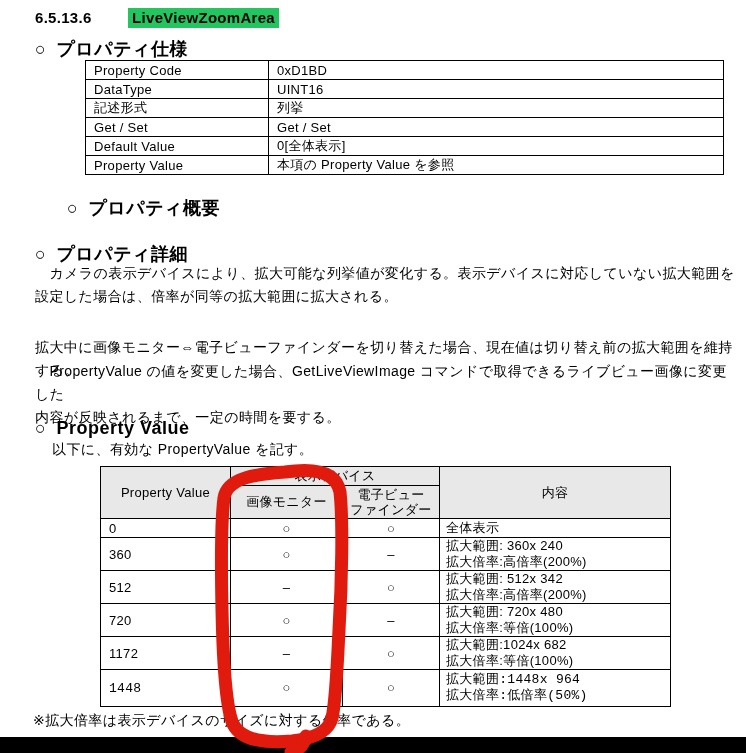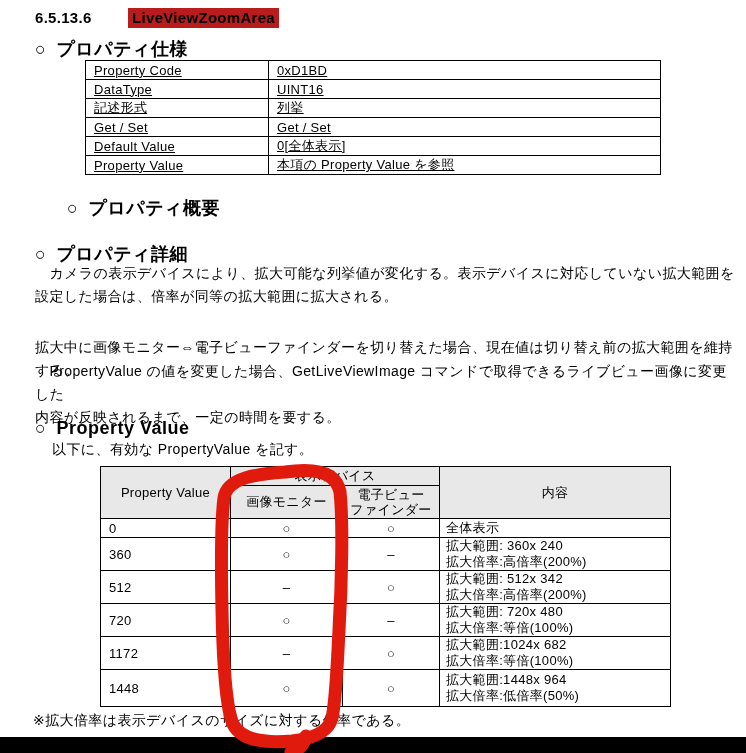--- a/index.html
+++ b/index.html
@@ -8,43 +8,43 @@
     position:relative; width:746px; height:753px; overflow:hidden;
     background:#ffffff; color:#000000;
     font-family:"Liberation Sans","DejaVu Sans",sans-serif;
   }
   .abs { position:absolute; }
 
   
   .doc-heading { left:35px; top:8px; font-size:15px; font-weight:bold; letter-spacing:0.3px; }
   .doc-heading .num { display:inline-block; }
   .doc-heading .hl {
-    display:inline-block; margin-left:32px; background:#b91c1c; padding:1px 4px 2px 4px;
+    display:inline-block; margin-left:32px; background:#22c55e; padding:1px 4px 2px 4px;
   }
 
   
   .sec-h { font-size:18px; font-weight:bold; letter-spacing:0.5px; }
   .sec-h .bullet { display:inline-block; margin-right:10px; font-weight:bold; }
 
   
   .body-txt { font-size:14px; line-height:23px; letter-spacing:0.4px; white-space:pre-line; }
 
   
   table { border-collapse:collapse; table-layout:fixed; }
   td { border:1px solid #000; font-size:13px; vertical-align:middle; overflow:hidden; }
-  .spec-table { left:85px; top:60px; width:576px;text-decoration:underline; }
+  .spec-table { left:85px; top:60px; width:639px; }
   .spec-table td { height:19px; padding:0 0 0 8px; letter-spacing:0.3px; }
   .spec-table .lbl { width:183px; }
 
   
   .val-table { left:100px; top:466px; width:570px; }
   .val-table td { letter-spacing:0.3px; }
   .val-table .hdr { background:#e8e8e8; text-align:center; padding:0 2px; }
   .val-table .evf-h { white-space:pre-line; line-height:15px; }
-  .h19 { height:19px; } .h33 { height:33px; } .h37 { height:37px; }
+  .h19 { height:19px; } .h33 { height:33px; } .h37 { height:37px;font-family:Liberation Mono, monospace; }
   .c-val { padding-left:8px; }
   .c-dev { text-align:center; }
   .c-content { padding-left:6px; white-space:pre-line; line-height:16px; }
 
   .footnote { left:33px; top:712px; font-size:14px; letter-spacing:0.4px; }
 
   .bottom-bar { left:0; top:737px; width:746px; height:16px; background:#000000; }
 
   .annotation-layer { left:0; top:0; width:746px; height:753px; pointer-events:none; z-index:10; }
 </style>

